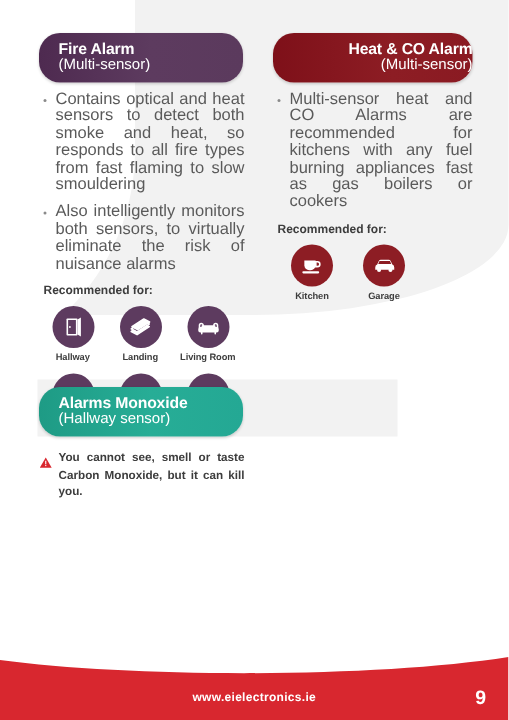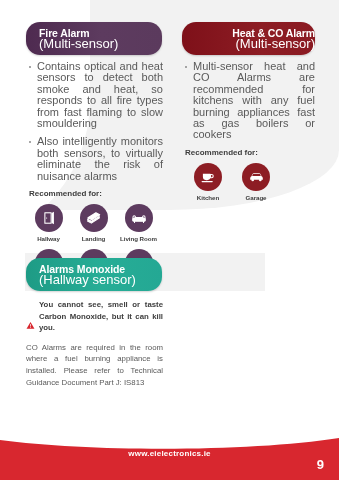--- a/index.html
+++ b/index.html
@@ -30,42 +30,42 @@
     position:absolute;left:25px;top:253px;width:240px;height:38px;
     background:#f2f2f2;z-index:0;
   }
 
   
   .footer{
     position:absolute;left:0;bottom:0;width:339px;height:46px;z-index:5;
   }
   .footer svg{display:block;width:339px;height:46px;}
   .footer-text{
-    position:absolute;left:0;bottom:22px;width:339px;text-align:center;
+    position:absolute;left:0;bottom:11px;width:339px;text-align:center;
     color:#ffffff;font-size:8px;font-weight:bold;letter-spacing:.2px;
   }
   .footer-page{
     position:absolute;right:15px;bottom:8px;
     color:#ffffff;font-size:13px;font-weight:bold;
   }
 
   
   .content{position:absolute;left:0;top:0;width:295px;height:434px;z-index:3;}
   .col{position:absolute;}
   .col-left{left:26px;top:22px;width:137px;}
   .col-right{left:182px;top:22px;width:133px;}
 
   .pill{
     border-radius:14px;padding:5px 0 6px 13px;color:#fff;
     box-shadow:0 1px 2px rgba(0,0,0,.18);
     width:136px;box-sizing:border-box;
   }
   .pill.wide{width:133px;}
   .pill-title{font-size:10.5px;font-weight:bold;line-height:12px;letter-spacing:-.1px;}
-  .pill-sub{font-size:13px;line-height:10px;margin-top:0px;}
+  .pill-sub{font-size:10px;line-height:10px;margin-top:0px;}
 
   .pill-fire{background:linear-gradient(90deg,#4e2a50 0%,#5d3b5f 55%,#5b3a5d 100%);}
   .pill-heat{background:linear-gradient(90deg,#7e1019 0%,#8d1d24 60%,#8a1a22 100%);text-align:right;}
   .pill-co{background:linear-gradient(90deg,#1e9b85 0%,#27ad96 55%,#24a894 100%);}
 
   ul.bullets{margin:6px 0 0 0;padding:0;list-style:none;}
   ul.bullets li{
     position:relative;padding-left:11px;margin-bottom:7px;
     font-size:11px;line-height:11.4px;color:#5a5a5a;text-align:justify;
   }
@@ -86,21 +86,21 @@
   }
   .icon-purple{background:#5d3b5f;}
   .icon-red{background:#8d1d24;}
   .icon-label{font-size:6.2px;font-weight:bold;color:#3d3d3d;letter-spacing:-.05px;}
 
   .icon-grid-right{display:flex;margin-left:2px;}
   .icon-grid-right .icon-cell{width:48px;}
 
   
   .co-block{position:absolute;left:26px;top:258px;width:137px;}
-  .warn-row{display:flex;align-items:flex-end;margin-top:8px;}
+  .warn-row{display:flex;align-items:flex-start;margin-top:8px;}
   .warn-icon{flex:0 0 auto;margin-right:4px;margin-top:1px;}
   .warn-text{
     font-size:7.8px;line-height:11.6px;font-weight:bold;color:#3d3d3d;
     text-align:justify;
   }
   .co-para{
     font-size:7.8px;line-height:11.6px;color:#5a5a5a;margin-top:8px;text-align:justify;
   }
 </style>
 </head>
@@ -270,21 +270,20 @@
         <div class="warn-icon">
           <svg width="9" height="9" viewBox="0 0 24 24">
             <path d="M12 2.8 L22.6 20.8 H1.4 Z" fill="#d8272f"></path>
             <rect x="11" y="8.4" width="2" height="6.4" fill="#fff"></rect>
             <rect x="11" y="16" width="2" height="2" fill="#fff"></rect>
           </svg>
         </div>
         <div class="warn-text">You cannot see, smell or taste Carbon Monoxide, but it can kill you.</div>
       </div>
 
-      <div class="co-para">CO Alarms are required in the room where a fuel burning appliance is installed. Please refer to Technical Guidance Document Part J: IS813</div>
     </div>
 
   </div>
 
   <div class="footer">
     <svg viewBox="0 0 339 46" preserveAspectRatio="none">
       <path d="M0,6 C90,18 250,18 339,4 L339,46 L0,46 Z" fill="#d8272f"></path>
     </svg>
     <div class="footer-text">www.eielectronics.ie</div>
     <div class="footer-page">9</div>

